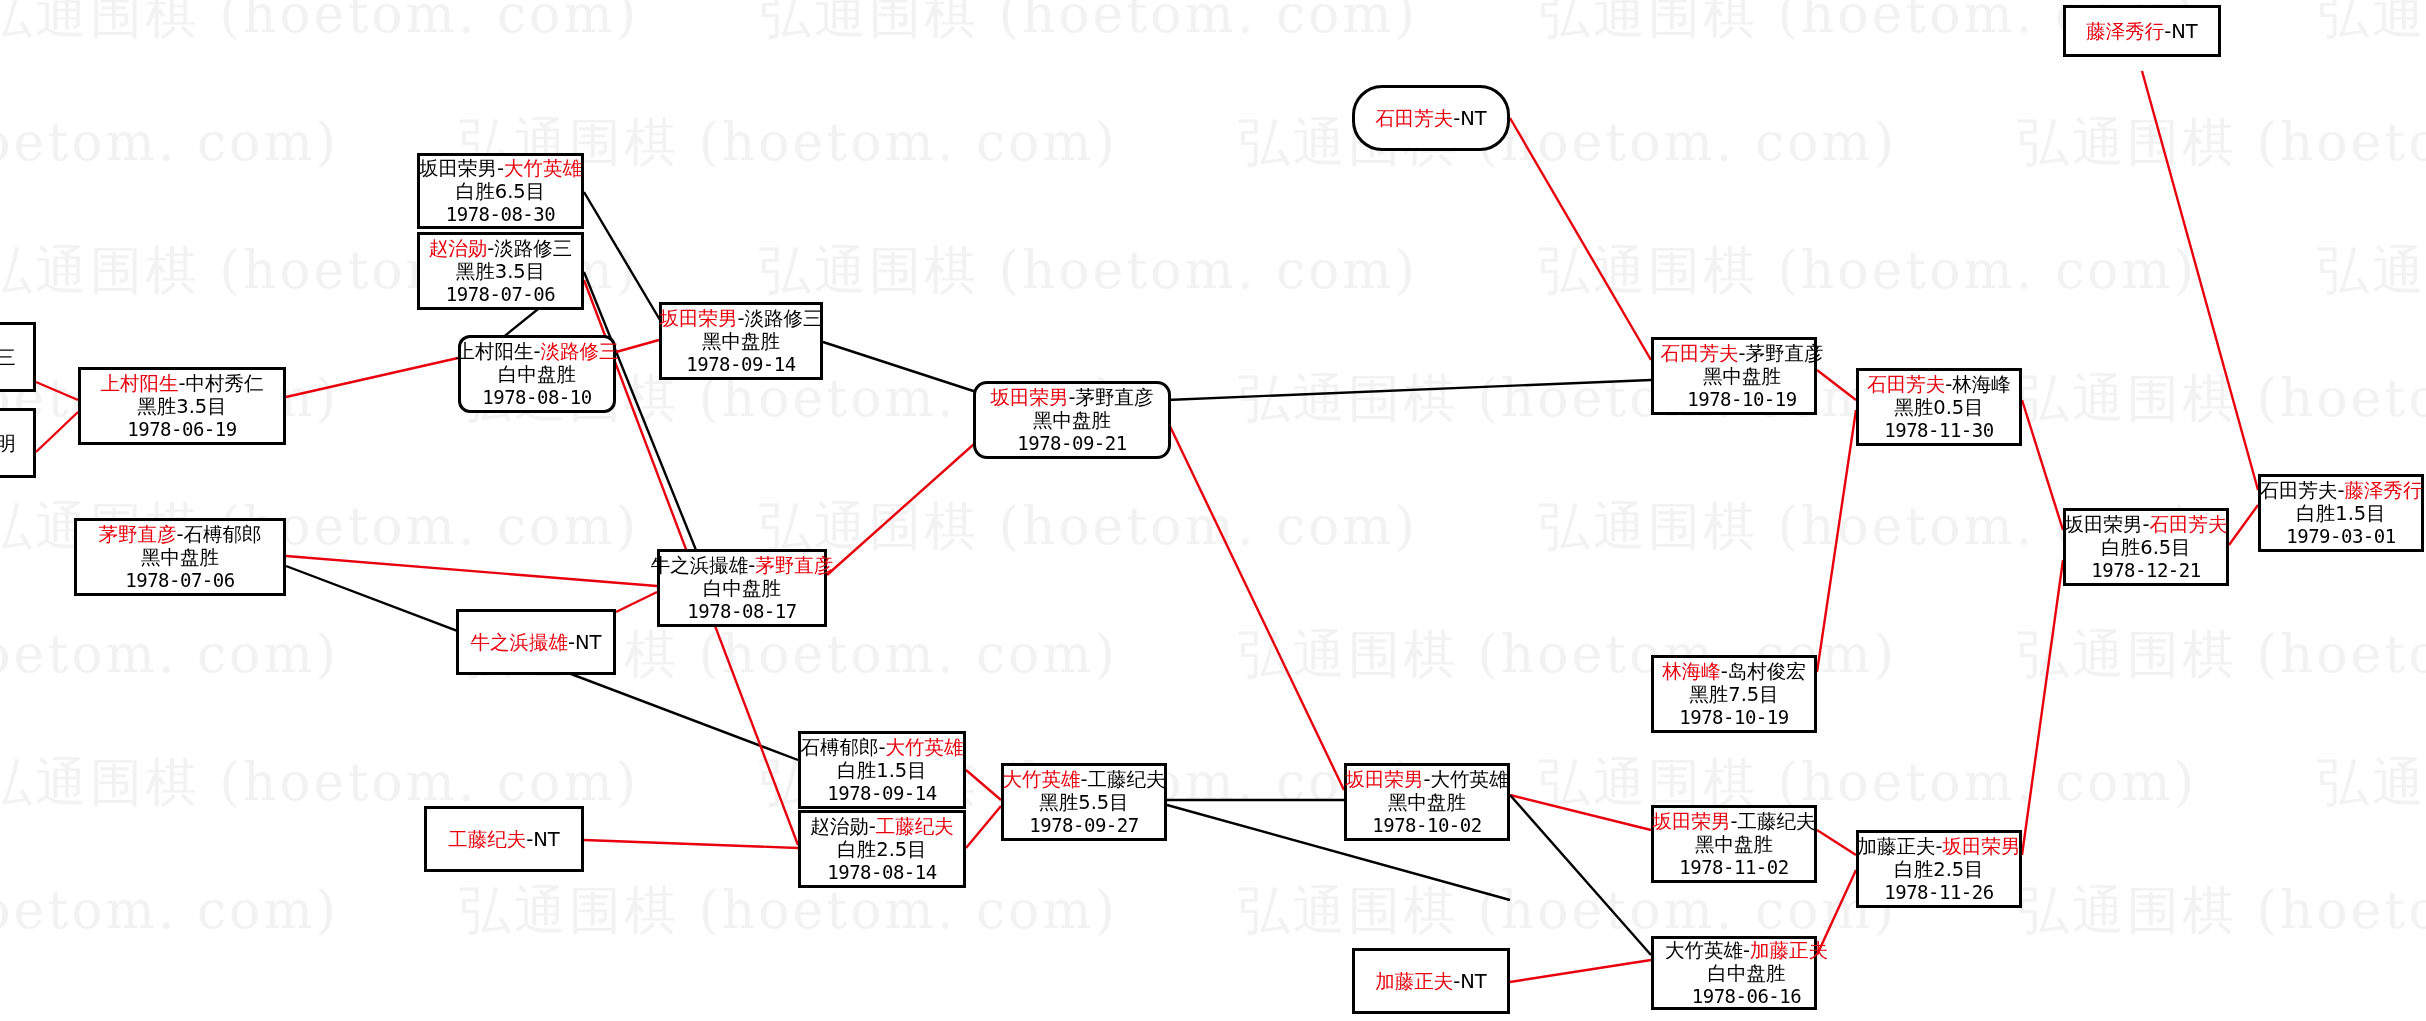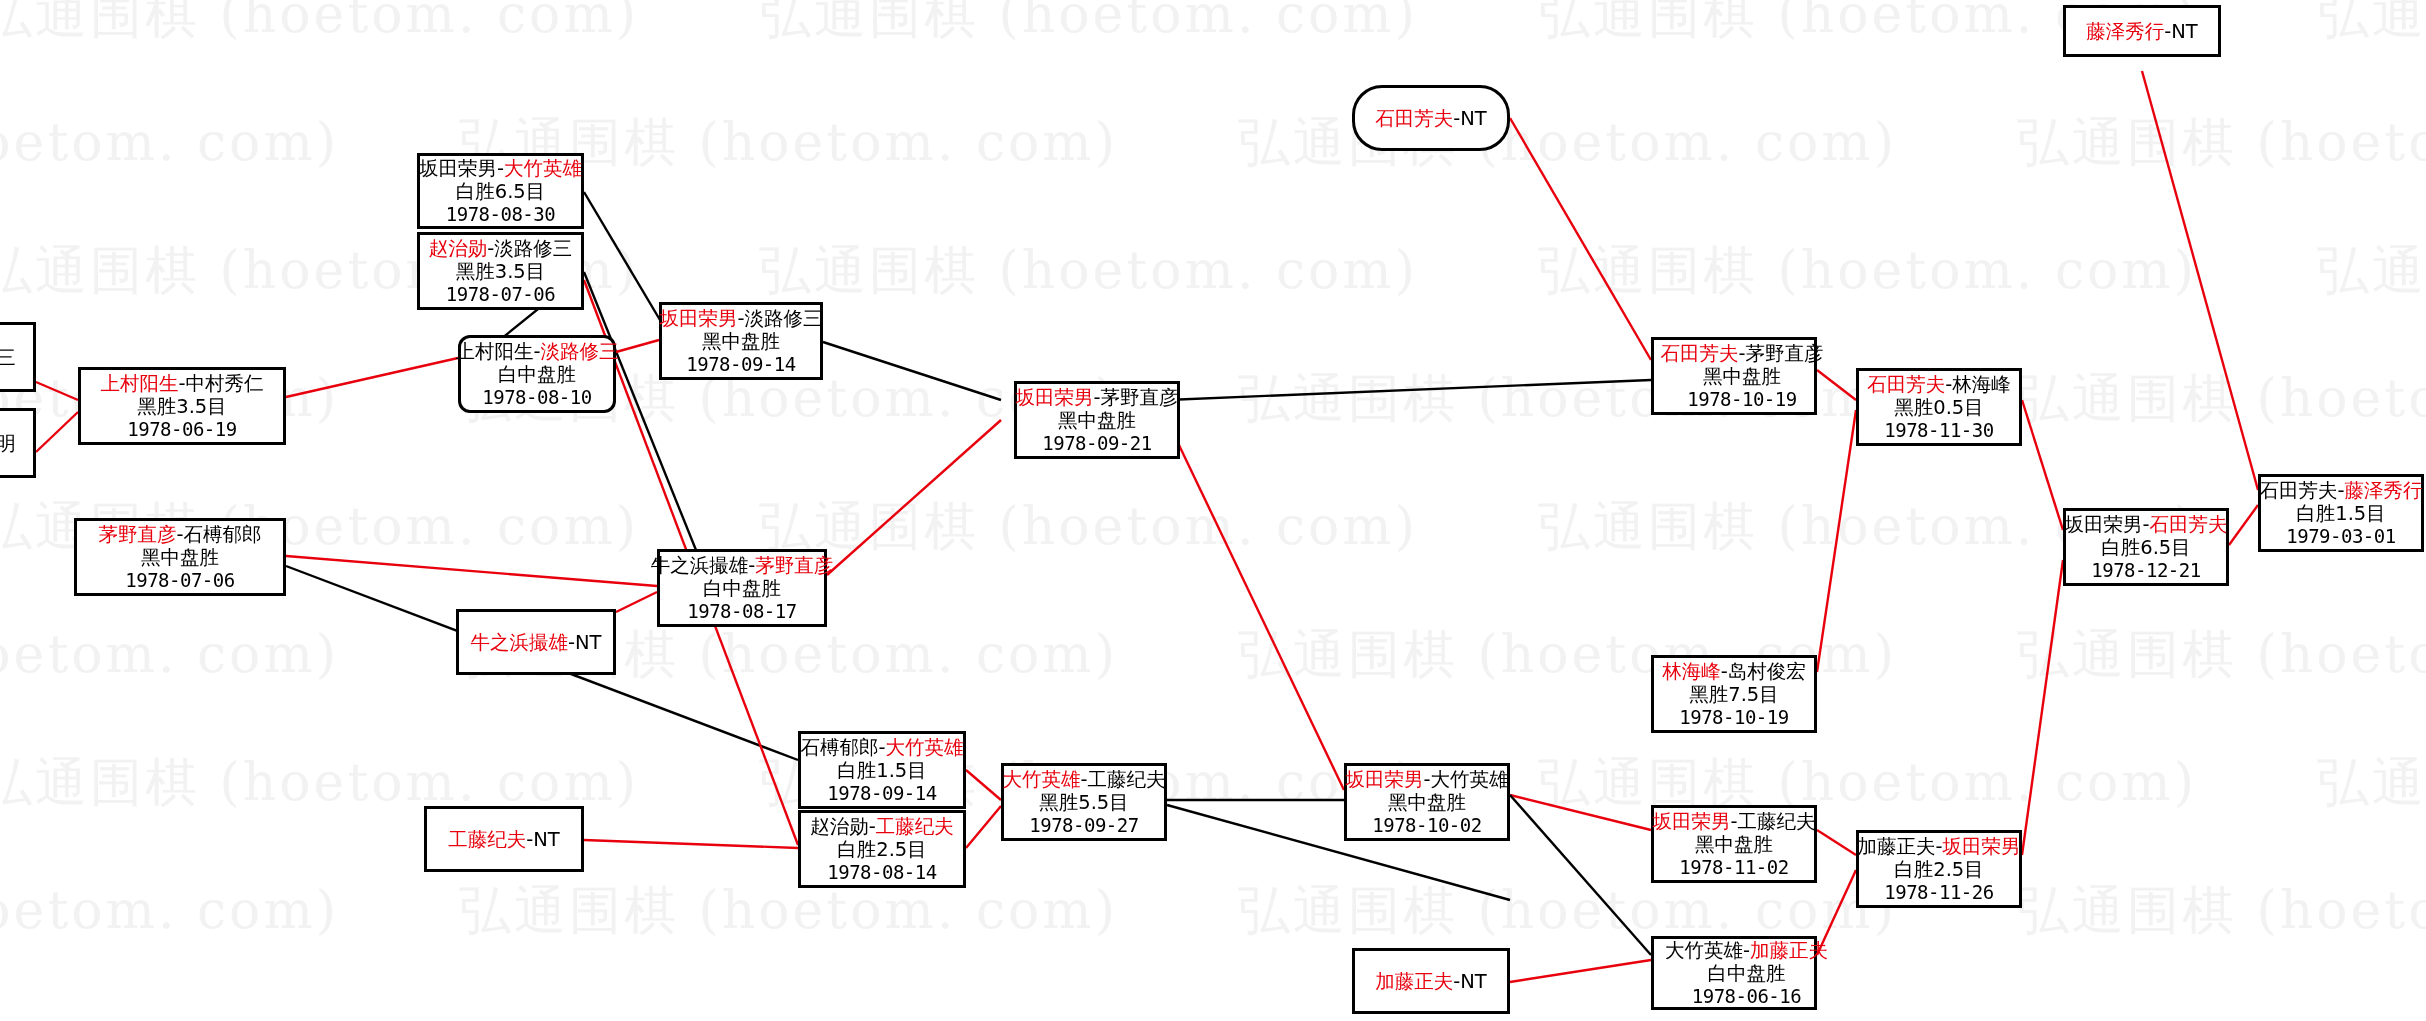--- a/index.html
+++ b/index.html
@@ -183,21 +183,21 @@
       <div class="node" id="n-ishibashi-otake-0914" style="left: 798px; top: 731px; width: 168px; height: 78px;">
         <div class="players"><span class="blk">石榑郁郎</span><span class="blk">-</span><span class="red">大竹英雄</span></div>
         <div class="result">白胜1.5目</div>
         <div class="date">1978-09-14</div>
       </div>
       <div class="node" id="n-cho-kudo-0814" style="left: 798px; top: 810px; width: 168px; height: 78px;">
         <div class="players"><span class="blk">赵治勋</span><span class="blk">-</span><span class="red">工藤纪夫</span></div>
         <div class="result">白胜2.5目</div>
         <div class="date">1978-08-14</div>
       </div>
-      <div class="node" id="n-sakata-kayano-0921" style="left: 1014px; top: 381px; width: 166px; height: 78px;">
+      <div class="node" id="n-sakata-kayano-0921" style="left: 973px; top: 381px; width: 198px; height: 78px; border-radius: 14px;">
         <div class="players"><span class="red">坂田荣男</span><span class="blk">-</span><span class="blk">茅野直彦</span></div>
         <div class="result">黑中盘胜</div>
         <div class="date">1978-09-21</div>
       </div>
       <div class="node" id="n-otake-kudo-0927" style="left: 1001px; top: 763px; width: 166px; height: 78px;">
         <div class="players"><span class="red">大竹英雄</span><span class="blk">-</span><span class="blk">工藤纪夫</span></div>
         <div class="result">黑胜5.5目</div>
         <div class="date">1978-09-27</div>
       </div>
       <div class="node nt" id="n-ishida-nt" style="left: 1352px; top: 85px; width: 158px; height: 66px; border-radius: 30px;">

